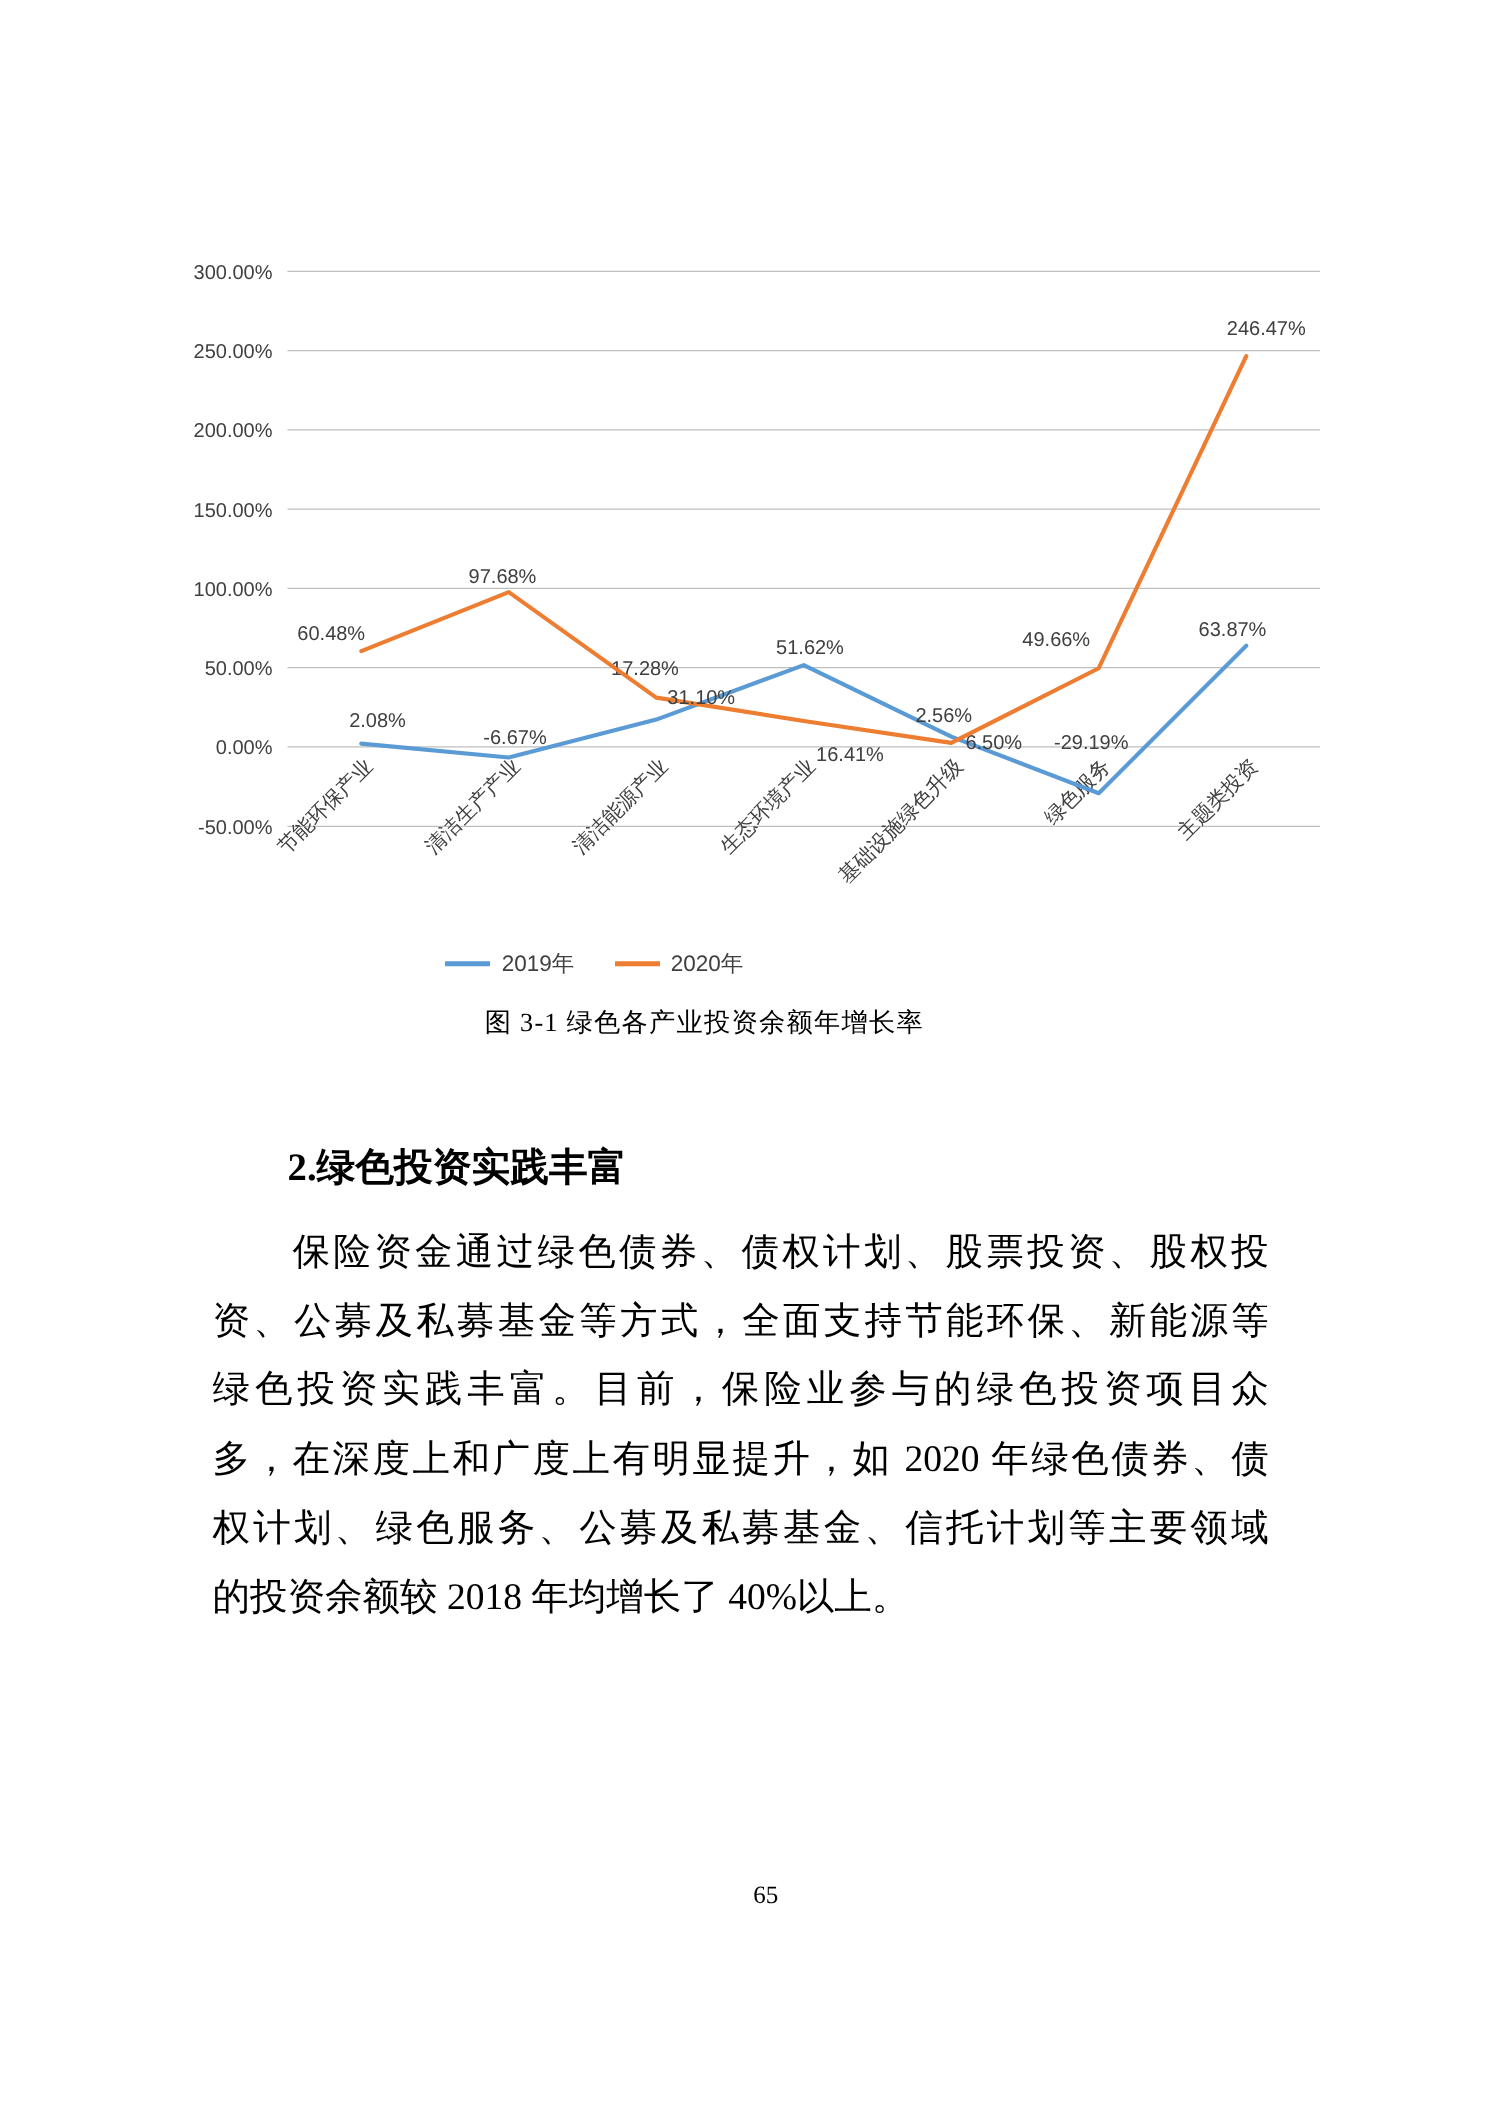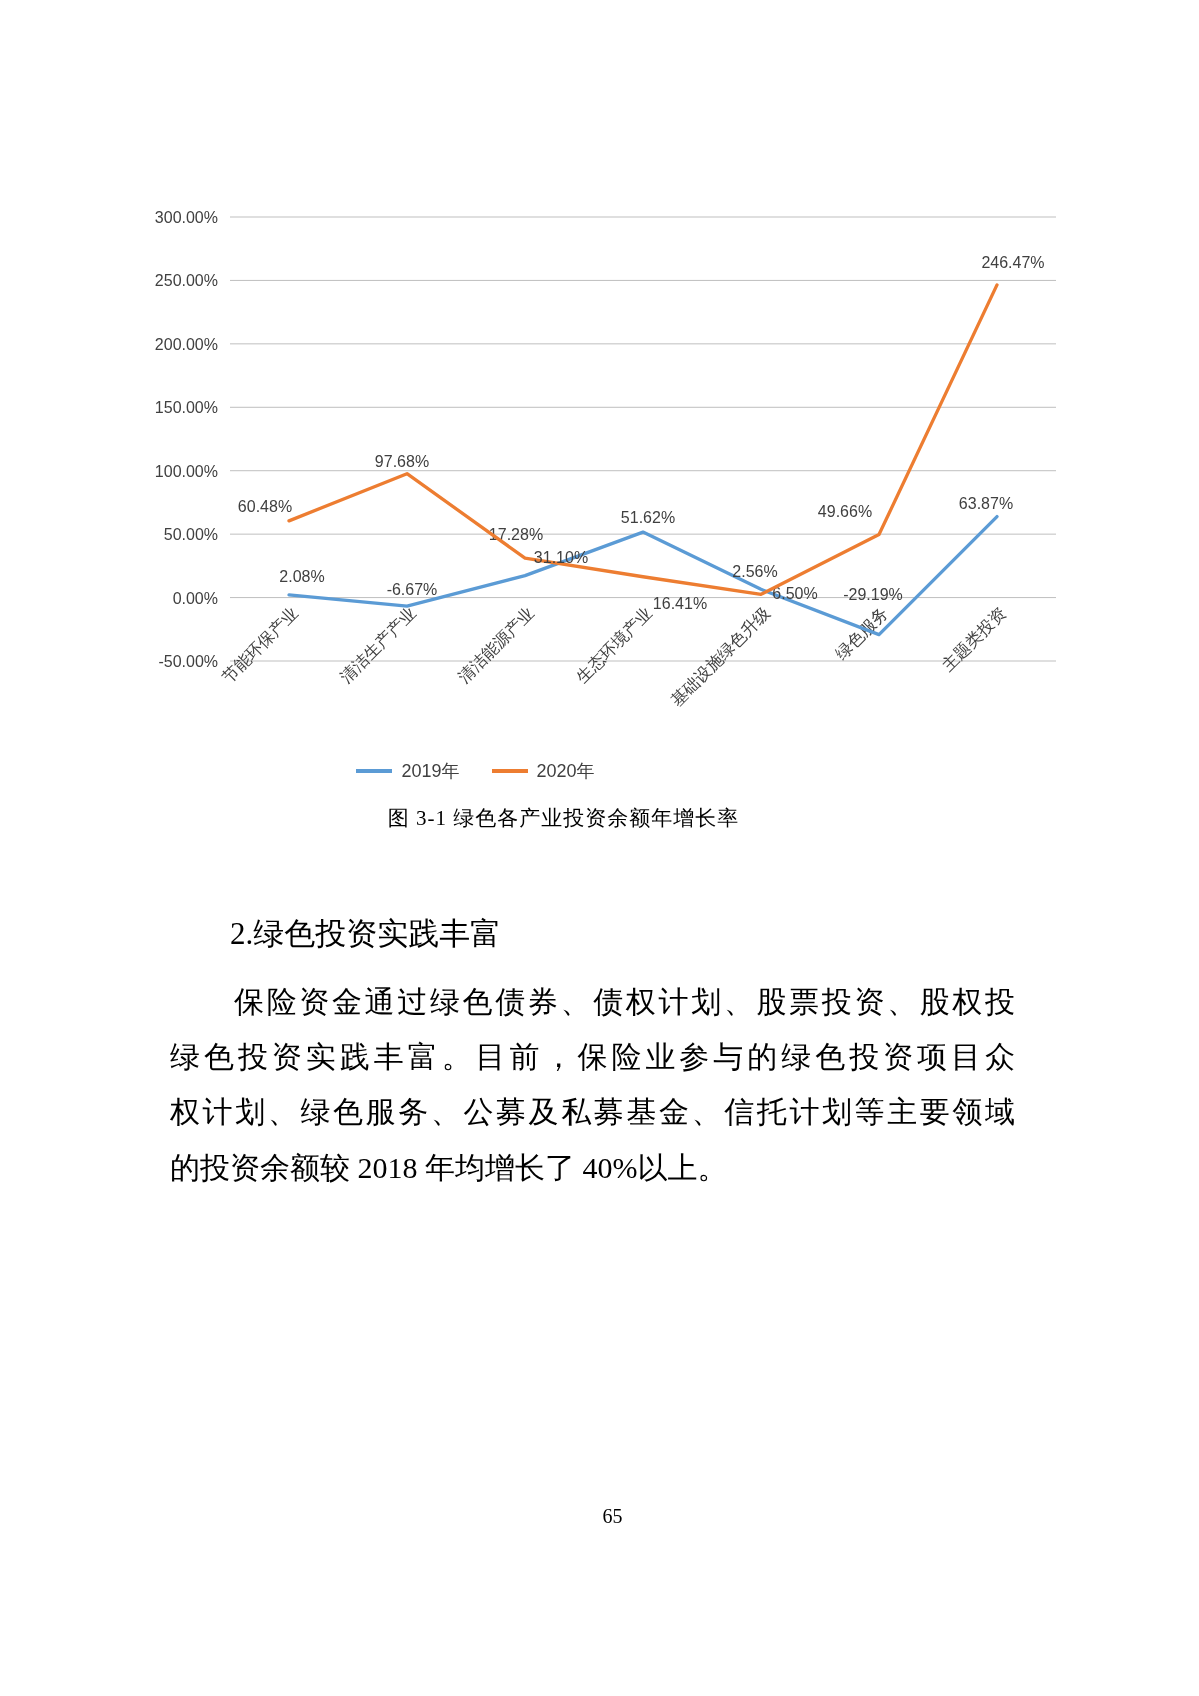--- a/index.html
+++ b/index.html
@@ -23,21 +23,21 @@
   .legend-item{display:flex;align-items:center;gap:9px;}
   .legend-swatch{display:inline-block;width:36px;height:3.5px;background:#888;}
   .caption{
     position:absolute;left:0;top:804px;width:1199px;
     text-align:center;font-size:21px;color:#000;
     transform:translateX(-36px);
     letter-spacing:1px;
   }
   .heading{
     position:absolute;left:230px;top:912px;
-    font-size:31px;line-height:44px;font-weight:normal;color:#000;
+    font-size:31px;line-height:44px;font-weight:bold;color:#000;
     margin:0;
   }
   .para{
     position:absolute;left:170px;top:974px;width:845px;
     font-size:30px;color:#000;
   }
   .para .line{
     height:55.2px;line-height:55.2px;
     text-align:justify;text-align-last:justify;
     overflow:hidden;
@@ -107,20 +107,22 @@
       <span>2020年</span>
     </div>
   </div>
 
   <div class="caption">图 3-1 绿色各产业投资余额年增长率</div>
 
   <h2 class="heading">2.绿色投资实践丰富</h2>
 
   <div class="para">
       <div class="line indent">保险资金通过绿色债券、债权计划、股票投资、股权投</div>
+      <div class="line">资、公募及私募基金等方式，全面支持节能环保、新能源等</div>
       <div class="line">绿色投资实践丰富。目前，保险业参与的绿色投资项目众</div>
+      <div class="line">多，在深度上和广度上有明显提升，如 2020 年绿色债券、债</div>
       <div class="line">权计划、绿色服务、公募及私募基金、信托计划等主要领域</div>
       <div class="line last">的投资余额较 2018 年均增长了 40%以上。</div>
     </div>
 
   <div class="pagenum">65</div>
 
 </div>
 
 </body></html>

